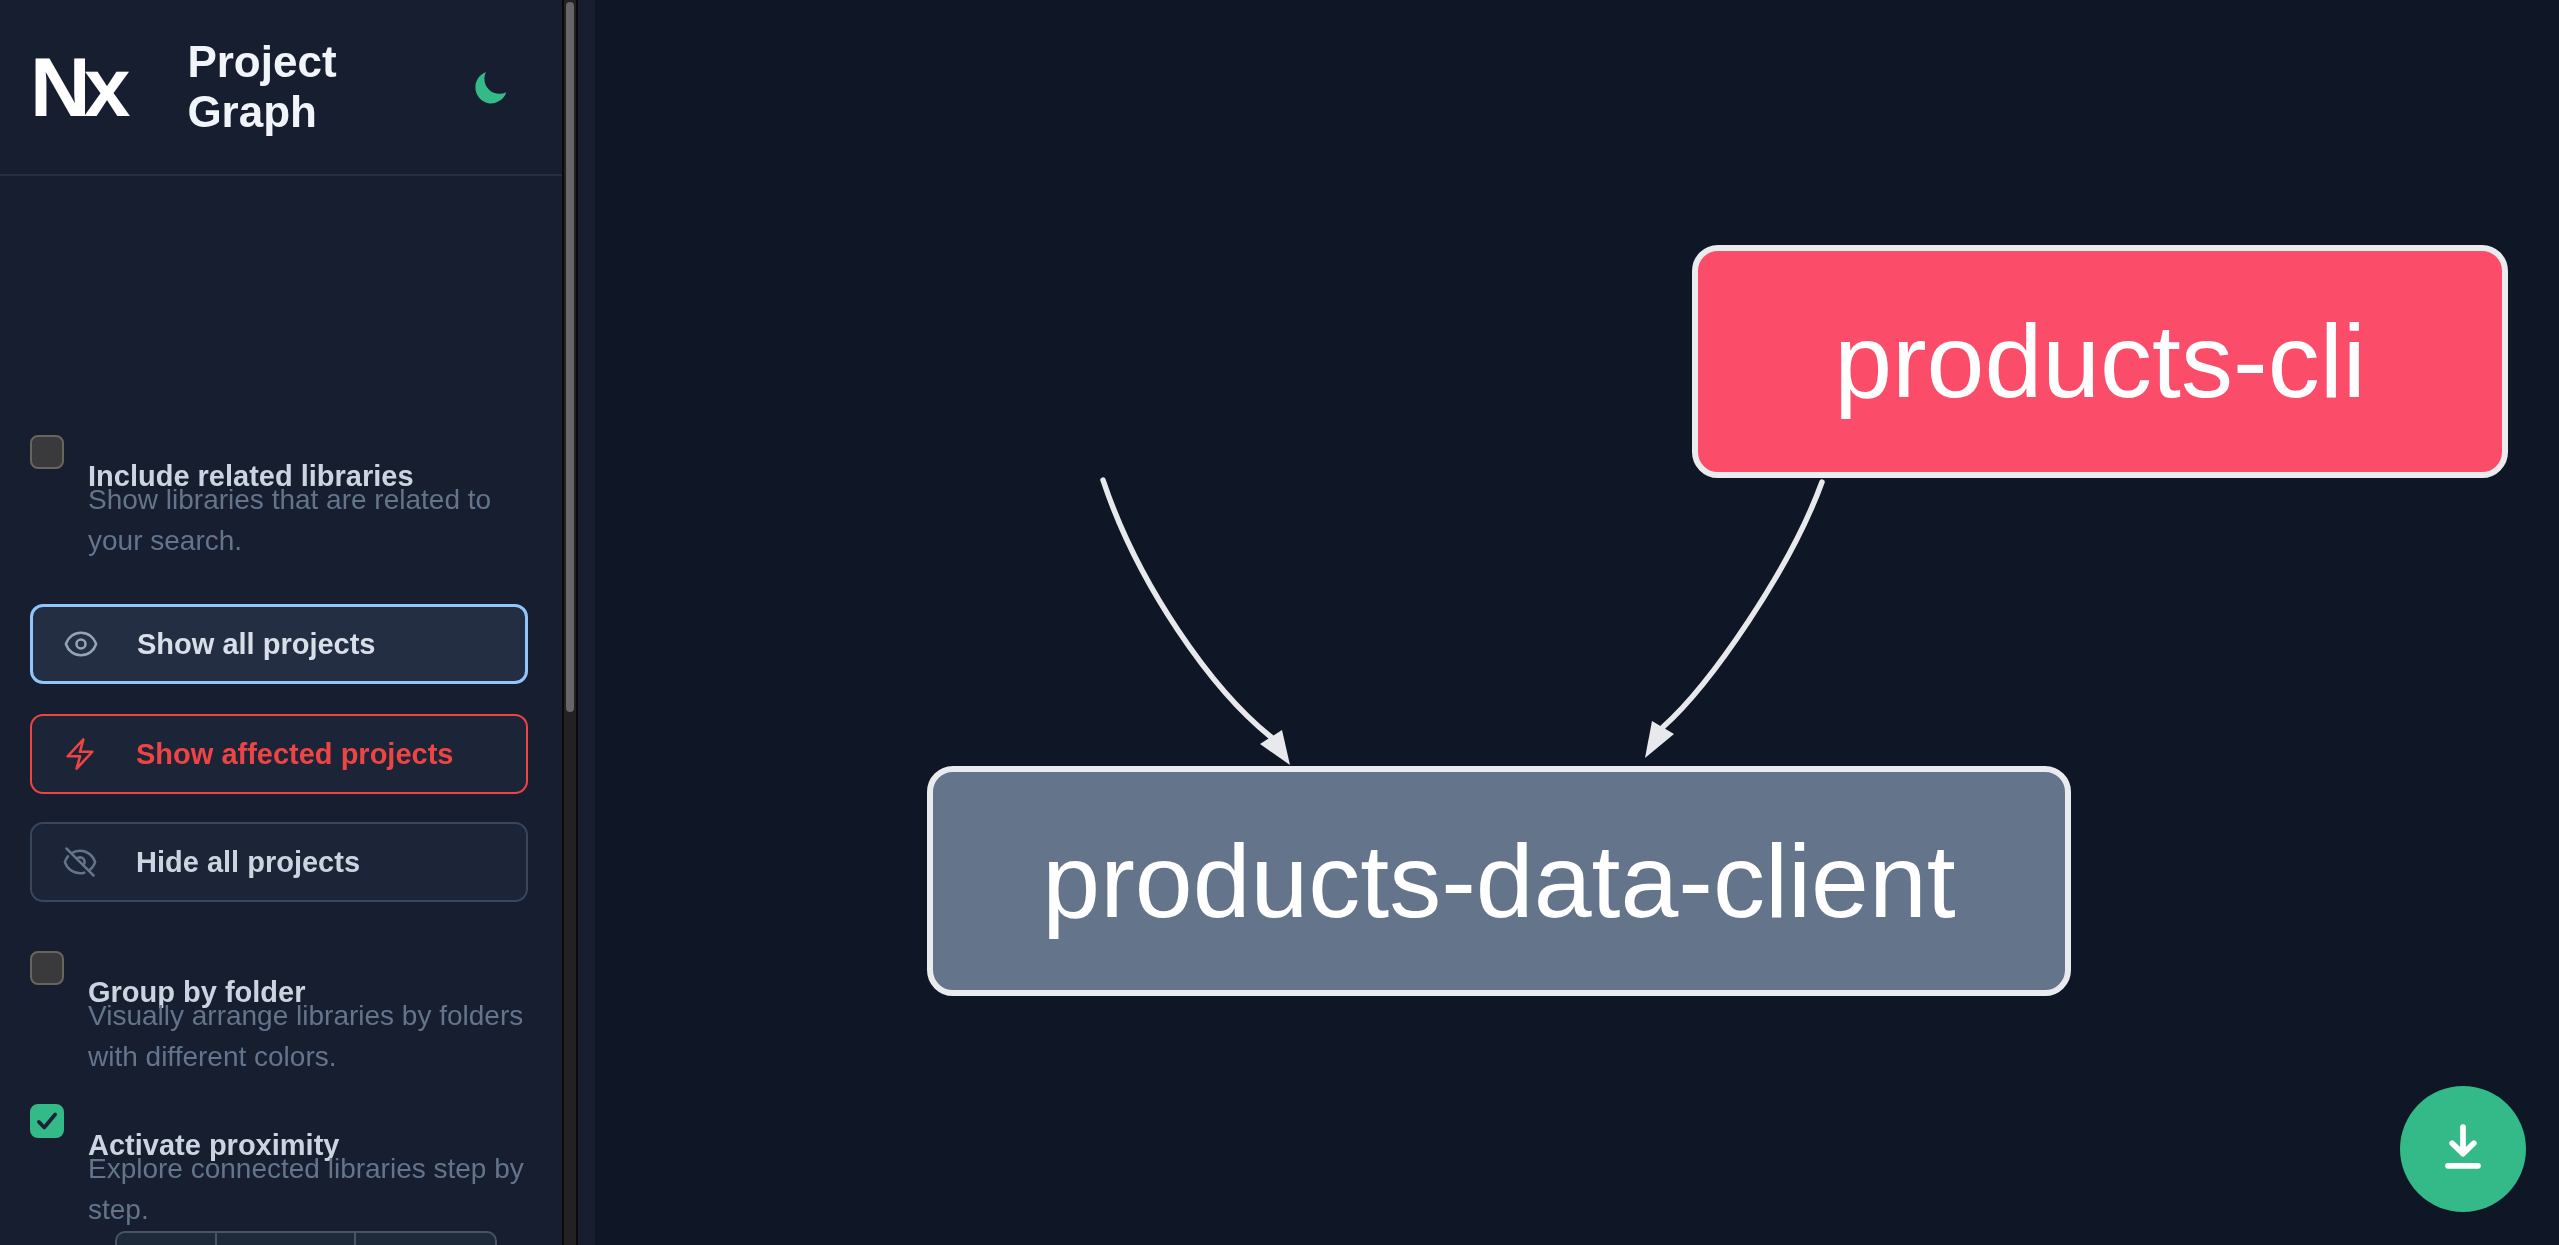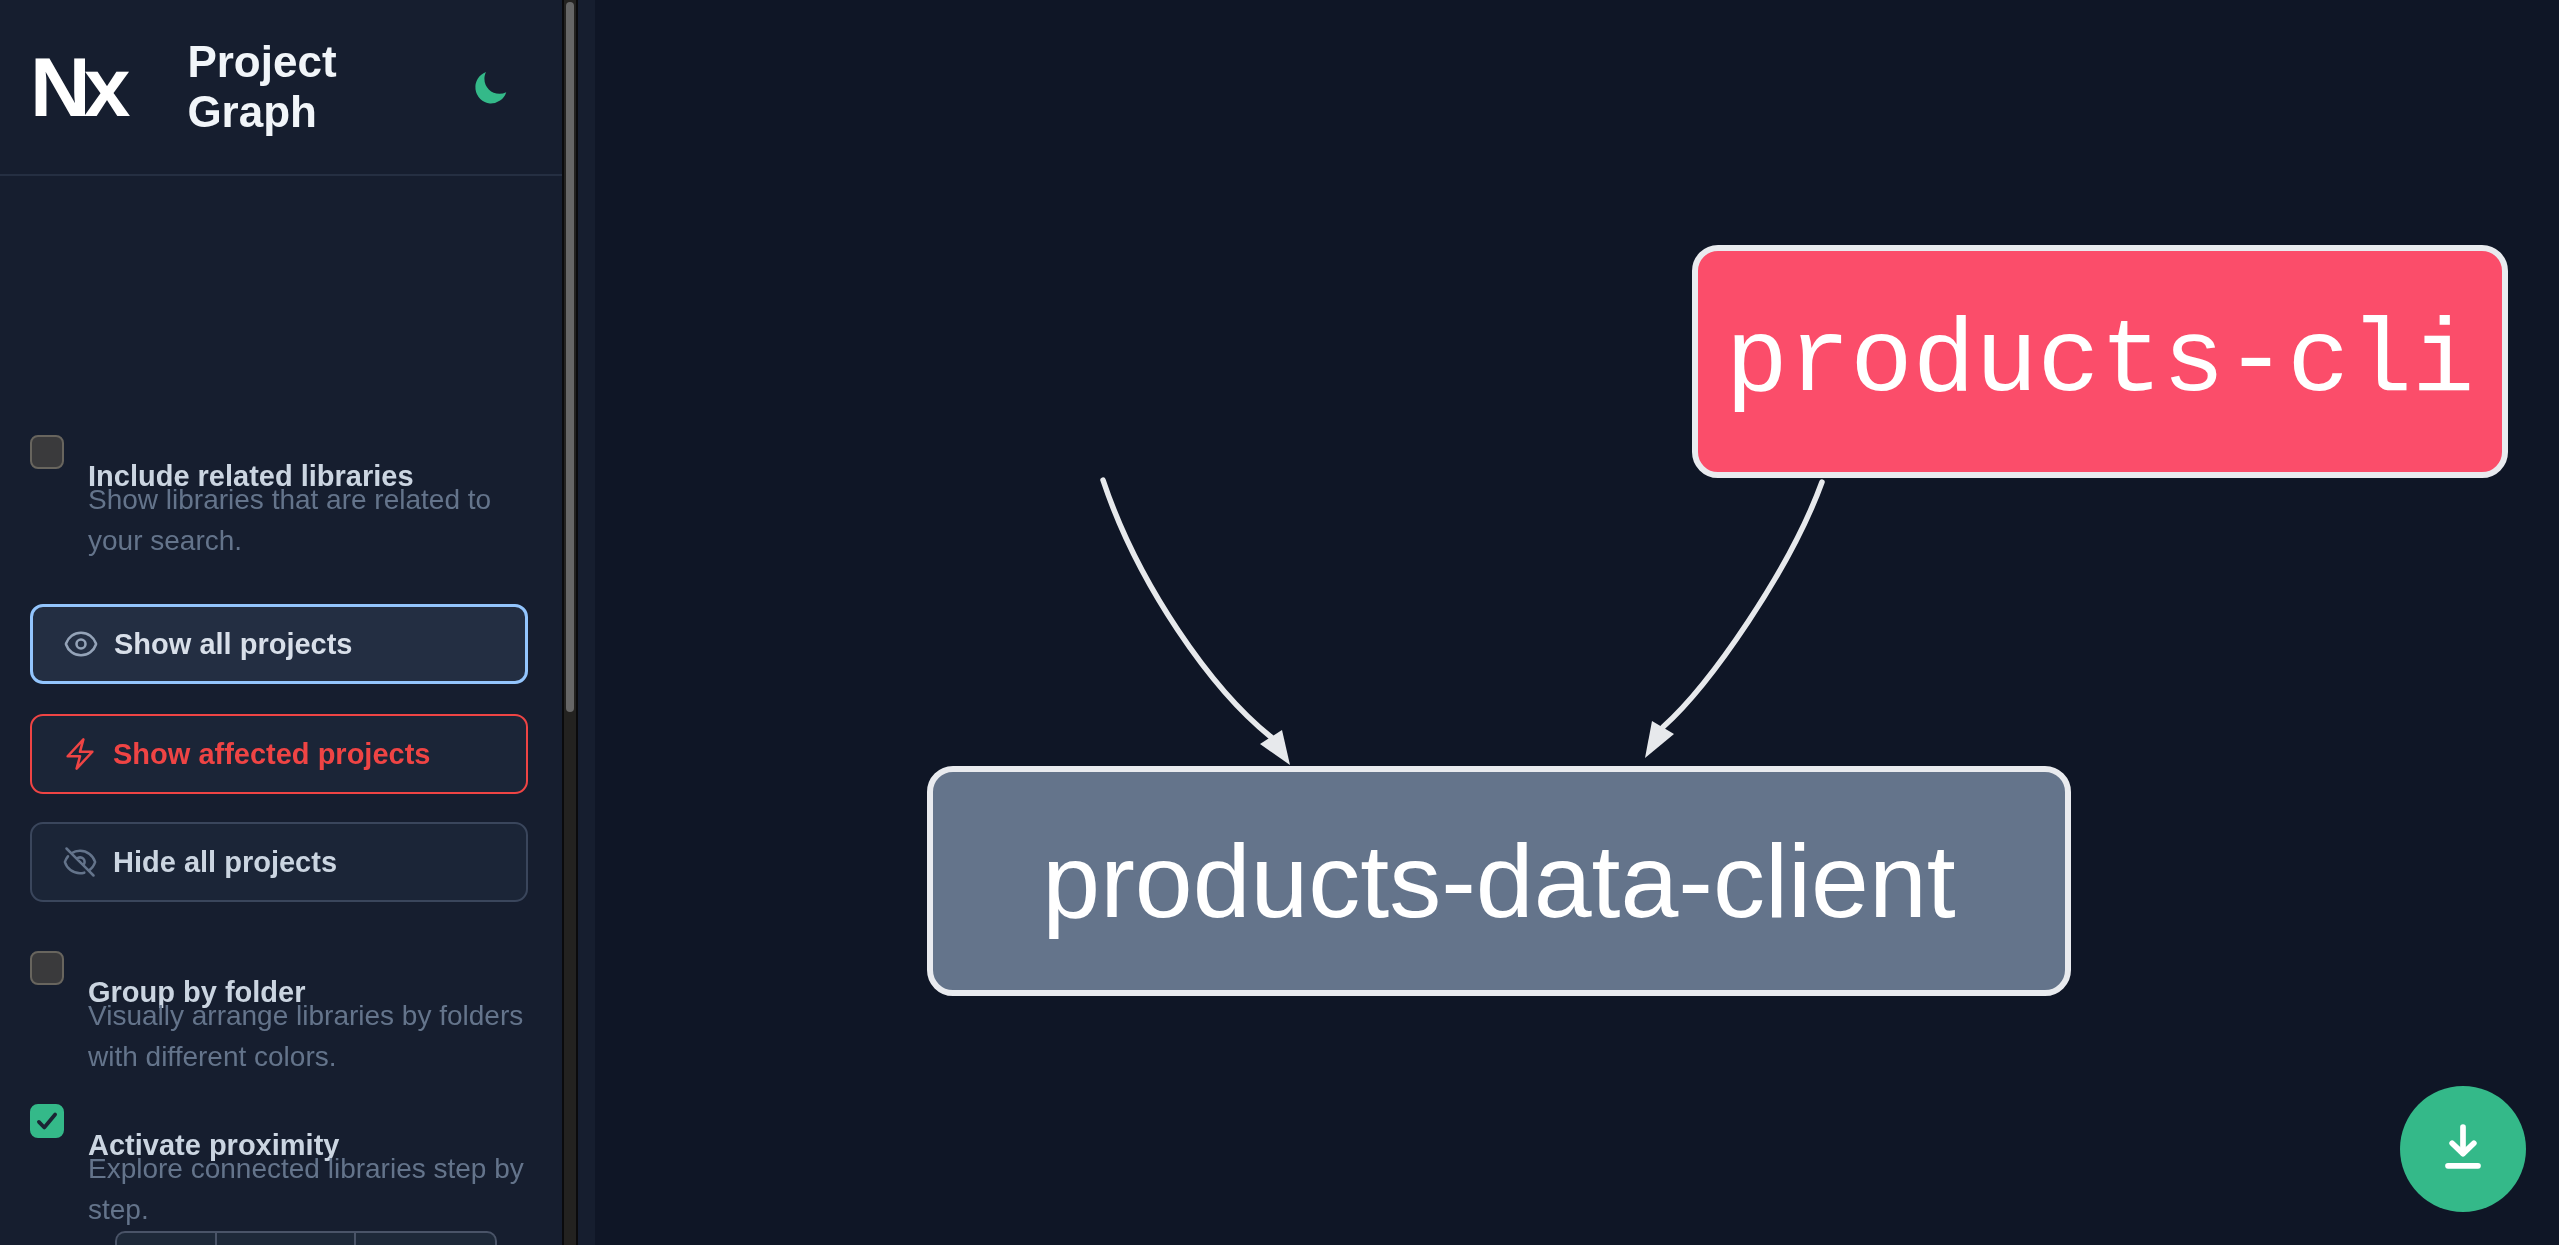--- a/index.html
+++ b/index.html
@@ -76,21 +76,21 @@
   #toggle-include { top: 435px; }
   #toggle-group   { top: 951px; }
   #toggle-prox    { top: 1104px; }
 
   .sb-button {
     position: absolute; left: 30px; width: 498px; height: 80px;
     border-radius: 13px; background: #1b2537; display: flex; align-items: center;
     cursor: pointer;
   }
   .sb-button svg { width: 36px; height: 36px; margin-left: 30px; flex: 0 0 auto; }
-  .sb-button .btn-label { margin-left: 15px; font-size: 29px; font-weight: 700; }
+  .sb-button .btn-label { margin-left: 38px; font-size: 29px; font-weight: 700; }
   #btn-show-all { top: 604px; border: 3px solid #93c5fd; background: #232e42; }
   #btn-show-all svg { color: #94a3b8; }
   #btn-show-all .btn-label { color: #d8dfe9; }
   #btn-show-affected { top: 714px; border: 2px solid #ef4444; }
   #btn-show-affected svg { color: #ef4444; }
   #btn-show-affected .btn-label { color: #ef4444; }
   #btn-hide-all { top: 822px; border: 2px solid #3a465c; }
   #btn-hide-all svg { color: #64748b; }
   #btn-hide-all .btn-label { color: #cbd5e1; }
 
@@ -119,21 +119,21 @@
   .canvas { position: absolute; left: 578px; top: 0; width: 1981px; height: 1245px; background: #0f1626; }
   .edges-svg { position: absolute; left: 0; top: 0; width: 2559px; height: 1245px; pointer-events: none; }
 
   .graph-node {
     position: absolute; border: 6px solid #e9ebef; border-radius: 26px;
     display: flex; align-items: center; justify-content: center;
     color: #ffffff; font-size: 104px; font-weight: 400; white-space: nowrap;
     cursor: pointer;
   }
   .node-normal   { background: #64748b; }
-  .node-affected { background: #fb4d6a; font-family: Liberation Mono, monospace; }
+  .node-affected { background: #fb4d6a; }
   #node-api    { left: 633px;  top: 245px; width: 871px;  height: 233px; }
   #node-cli    { left: 1692px; top: 245px; width: 816px;  height: 233px; }
   #node-client { left: 927px;  top: 766px; width: 1144px; height: 230px; }
 
   .fab {
     position: absolute; left: 2400px; top: 1086px; width: 126px; height: 126px;
     border-radius: 50%; background: #34b989; display: flex; align-items: center;
     justify-content: center; cursor: pointer;
   }
   .fab svg { width: 62px; height: 62px; color: #ffffff; }

